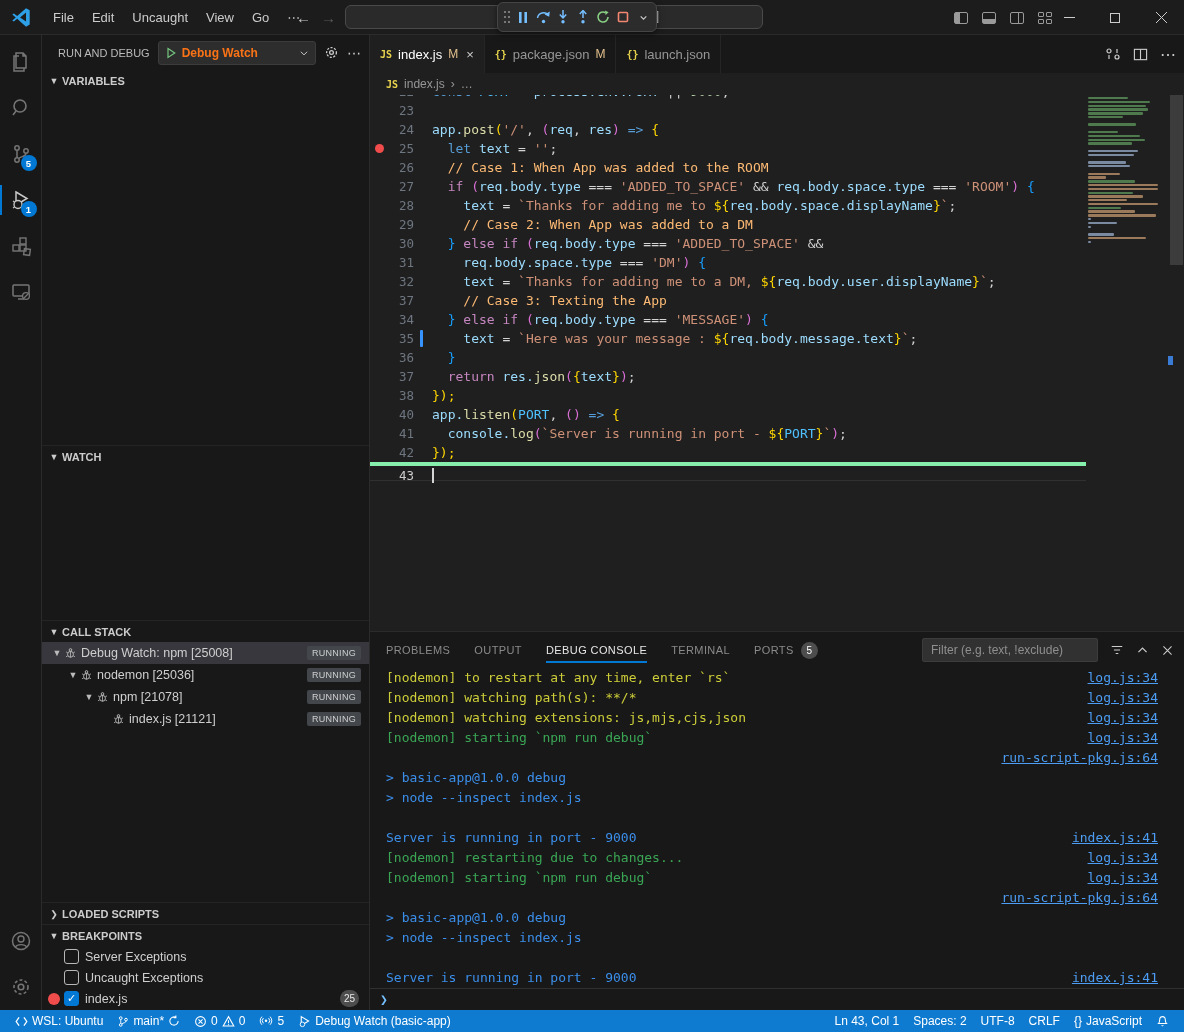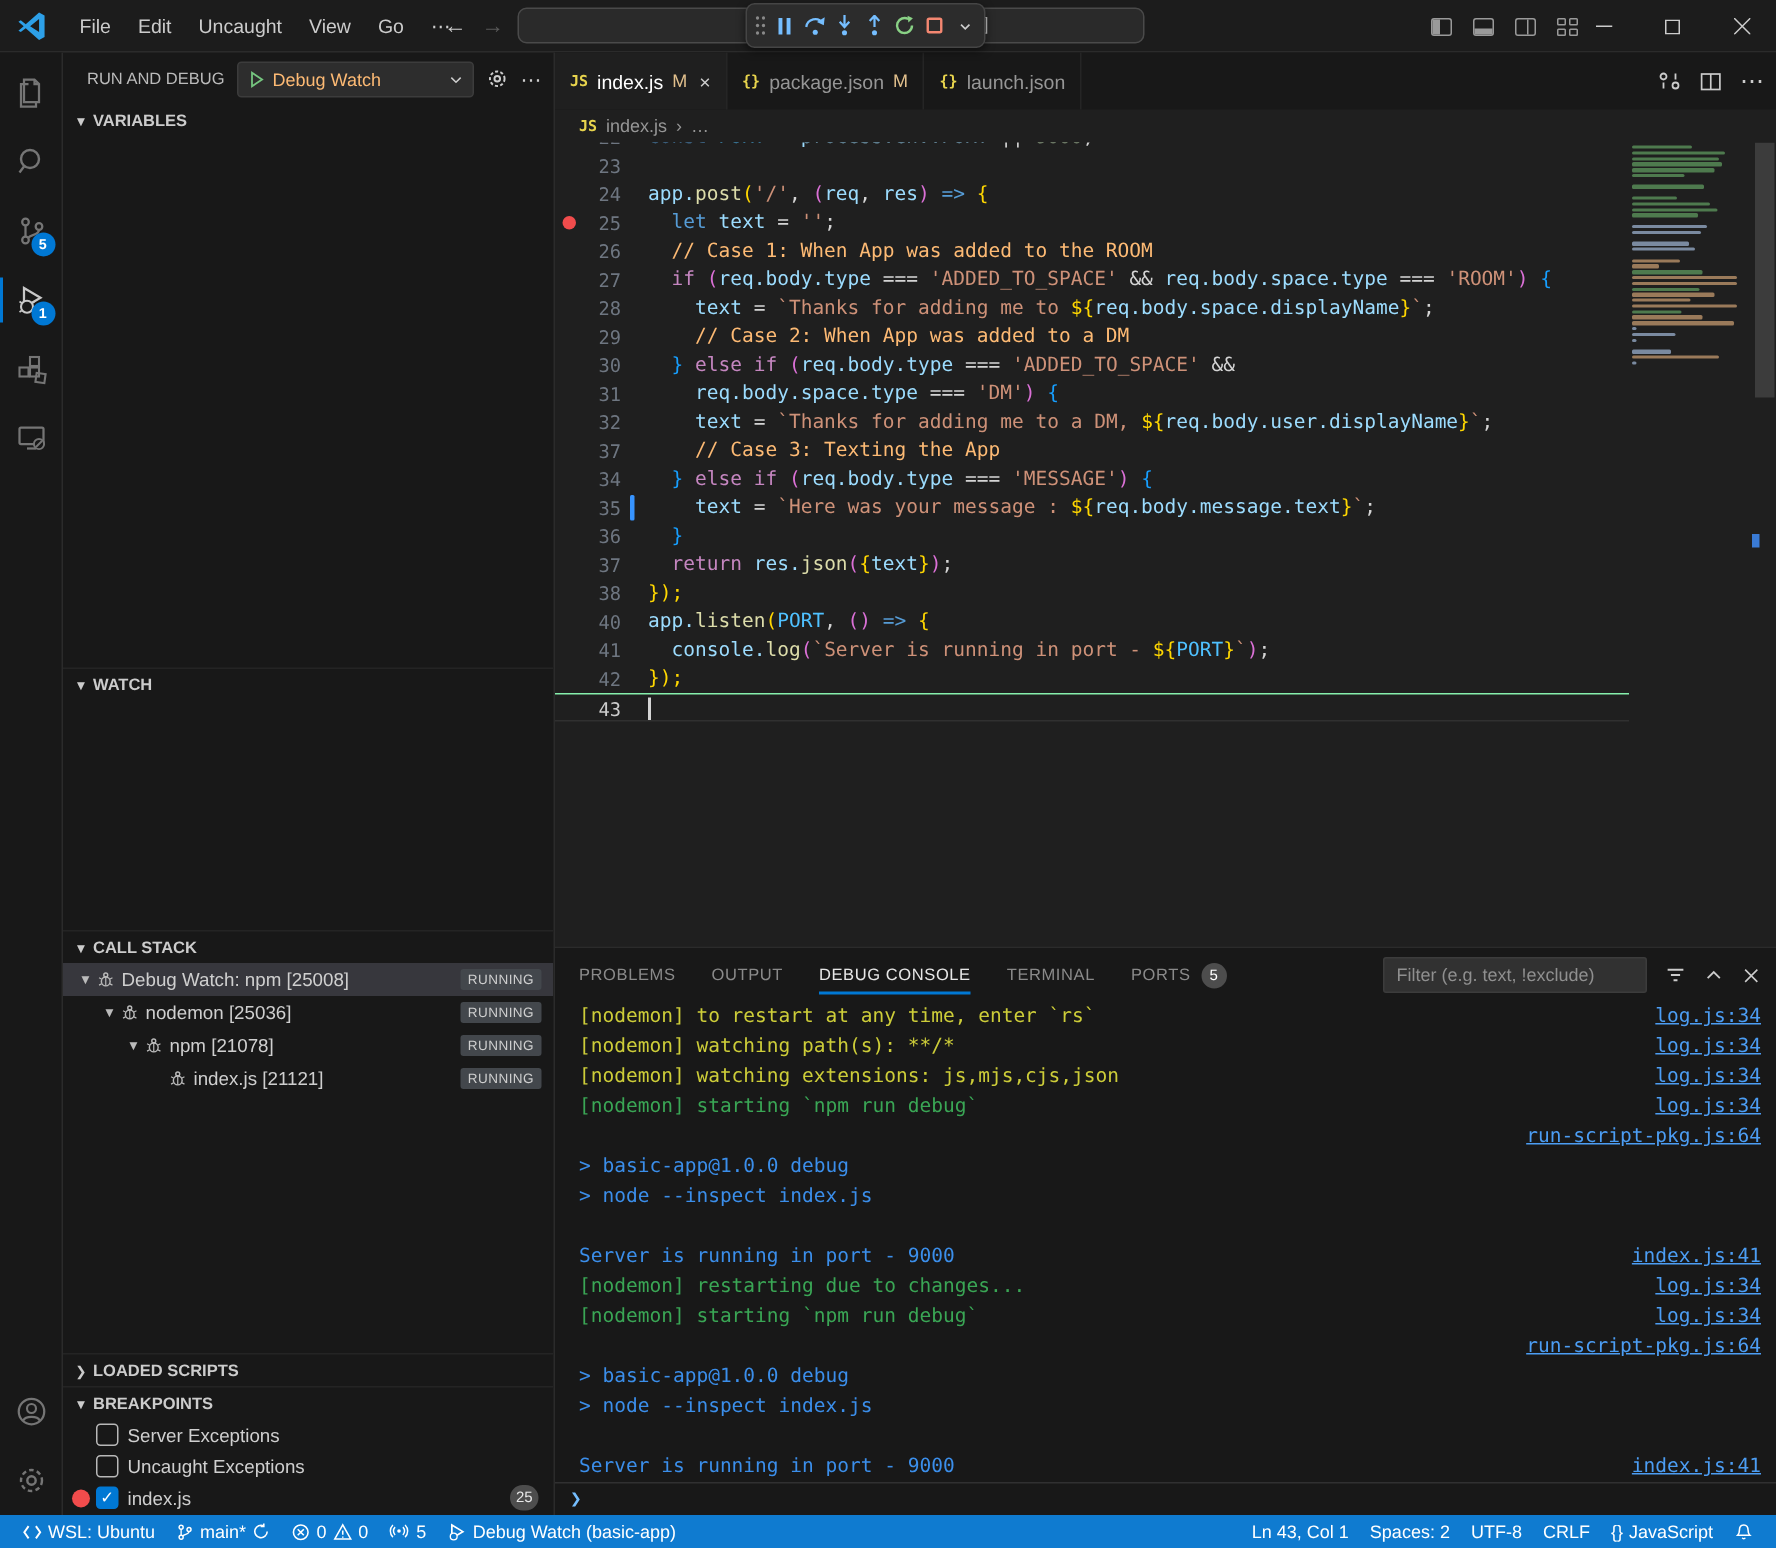--- a/index.html
+++ b/index.html
@@ -47,21 +47,21 @@
   .ab-active::before { content:""; position:absolute; left:0; top:8px; bottom:8px; width:2px; background:#0078d4; }
   .ab-spacer { flex:1; }
 
   
   .sidebar { width:328px; background:#181818; border-right:1px solid #2b2b2b; display:flex;
     flex-direction:column; font-size:13px; overflow:hidden; }
   .sb-header { height:35px; display:flex; align-items:center; padding:0 8px 0 16px; flex:0 0 35px; }
   .sb-title { font-size:11px; color:#bbbbbb; margin-right:8px; white-space:nowrap; }
   .launch-select { height:24px; background:#2d2d2d; border:1px solid #3c3c3c; border-radius:3px;
     display:flex; align-items:center; padding:0 6px; gap:5px; flex:1; min-width:0; }
-  .launch-label { font-size:12px; color:#fdba74; flex:1; }
+  .launch-label { font-size:12px; color:#f97316; flex:1;font-weight:bold; }
   .sb-header-icon { margin-left:8px; color:#cccccc; font-size:14px; }
   .sect-head { height:22px; display:flex; align-items:center; font-size:11px; font-weight:bold; color:#cccccc;
     padding:0 4px; border-top:1px solid #242424; flex:0 0 22px; }
   .sect-head .chev { width:16px; text-align:center; font-size:9px; font-weight:normal; color:#cccccc; }
   .sect-body { overflow:hidden; }
   .cs-row { height:22px; display:flex; align-items:center; font-size:12.5px; color:#cfcfcf; }
   .cs-row.sel { background:#37373d; }
   .cs-chev { width:14px; font-size:9px; text-align:center; color:#bbb; }
   .cs-label { flex:1; margin-left:4px; white-space:nowrap; overflow:hidden; }
   .pill { font-size:9px; color:#cfcfcf; background:#43474c; border-radius:2px; padding:2px 5px; margin-right:8px;
@@ -91,21 +91,21 @@
   .code-area { position:relative; flex:1; overflow:hidden; }
   .code-lines { position:absolute; left:0; top:0; right:98px; }
   .cl { display:flex; height:19px; line-height:19px; font-family:"DejaVu Sans Mono", monospace; font-size:13px;
     white-space:pre; position:relative; }
   .g-dot { width:18px; text-align:center; }
   .g-dot i { display:inline-block; width:9px; height:9px; background:#f14c4c; border-radius:50%; margin-top:5px; }
   .g-num { width:26px; text-align:right; color:#6e7681; font-size:12.5px; }
   .g-chg { width:14px; position:relative; }
   .g-chg i { position:absolute; left:6px; top:1px; bottom:1px; width:3px; background:#3794ff; border-radius:1px; }
   .cl-text { margin-left:4px; }
-  .cl.cur { border-top:1px solid #86efac; border-bottom:1px solid #303030; }
+  .cl.cur { border-top:4px solid #86efac; border-bottom:1px solid #303030; }
   .cl.cur .g-num { color:#cccccc; }
   .cursor { position:absolute; left:62px; top:2px; width:1.5px; height:15px; background:#d4d4d4; }
   .tk-v{color:#9CDCFE} .tk-f{color:#DCDCAA} .tk-k{color:#569CD6} .tk-c{color:#C586C0}
   .tk-s{color:#CE9178} .tk-m{color:#fdba74} .tk-o{color:#D4D4D4} .tk-b1{color:#FFD700}
   .tk-b2{color:#DA70D6} .tk-b3{color:#179FFF} .tk-n{color:#4FC1FF} .tk-num{color:#B5CEA8}
   .minimap { position:absolute; right:18px; top:2px; width:78px; }
   .mm-bar { height:2.4px; margin-bottom:1.4px; border-radius:1px; }
   .ovr { position:absolute; right:0; top:0; bottom:0; width:16px; }
   .ovr-thumb { position:absolute; right:1px; top:0; width:13px; height:170px; background:rgba(121,121,121,.32); }
   .ovr-mark { position:absolute; left:0; top:261px; width:5px; height:9px; background:#3a7bd5; }
@@ -119,21 +119,21 @@
   .ptab.active { color:#e7e7e7; }
   .ptab.active::after { content:""; position:absolute; left:0; right:0; bottom:5px; height:1.6px; background:#0078d4; }
   .ptab-badge { background:#4d4d4d; color:#fff; font-size:10px; border-radius:9px; min-width:17px; height:17px;
     display:flex; align-items:center; justify-content:center; letter-spacing:0; }
   .panel-right { position:absolute; right:10px; top:6px; display:flex; align-items:center; gap:12px;padding-left:36px; }
   .filter-box { width:176px; height:24px; background:#313131; border:1px solid #3c3c3c; border-radius:2px;
     display:flex; align-items:center; padding:0 8px; }
   .filter-box span { font-size:12px; color:#8f8f8f; white-space:nowrap; overflow:hidden; }
   .pr-icon { color:#cccccc; }
   .console { flex:1; overflow:hidden; font-family:"DejaVu Sans Mono", monospace; font-size:13px; }
-  .con-row { height:20px; line-height:20px; display:flex; padding:0 10px 0 16px; white-space:pre; }
+  .con-row { height:20px; line-height:20px; display:flex; padding:0 26px 0 16px; white-space:pre; }
   .con-text { flex:1; overflow:hidden; }
   .con-link { color:#4c9df3; text-decoration:underline; margin-left:12px; }
   .c-y{color:#cdcd39} .c-g{color:#3aa655} .c-b{color:#3b8eea}
   .con-input { height:22px; border-top:1px solid #303031; display:flex; align-items:center; padding-left:10px;
     flex:0 0 22px; color:#75beff; font-family:"DejaVu Sans Mono", monospace; font-size:13px; font-weight:bold; }
 
   
   .statusbar { height:22px; background:#0f7bd0; display:flex; align-items:center; color:#ffffff; font-size:12px;
     padding:0 8px; flex:0 0 22px; }
   .sb-item { display:flex; align-items:center; gap:4px; padding:0 7px; height:22px; }

